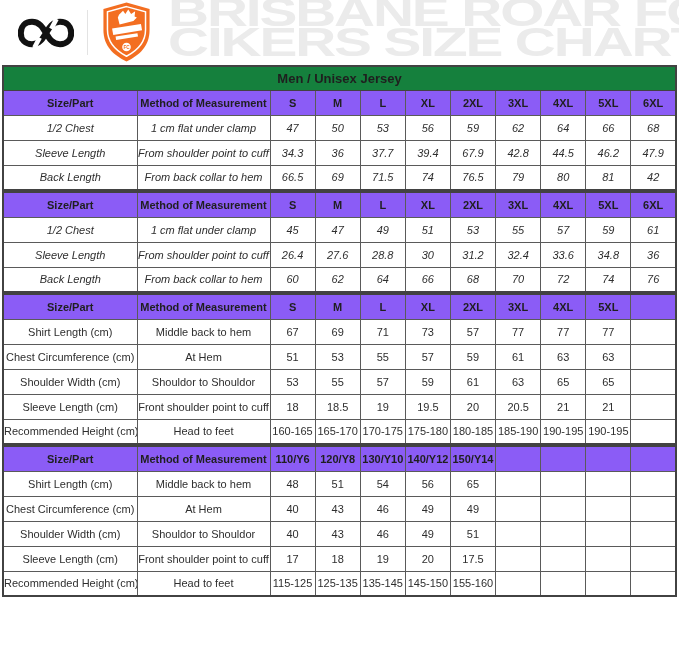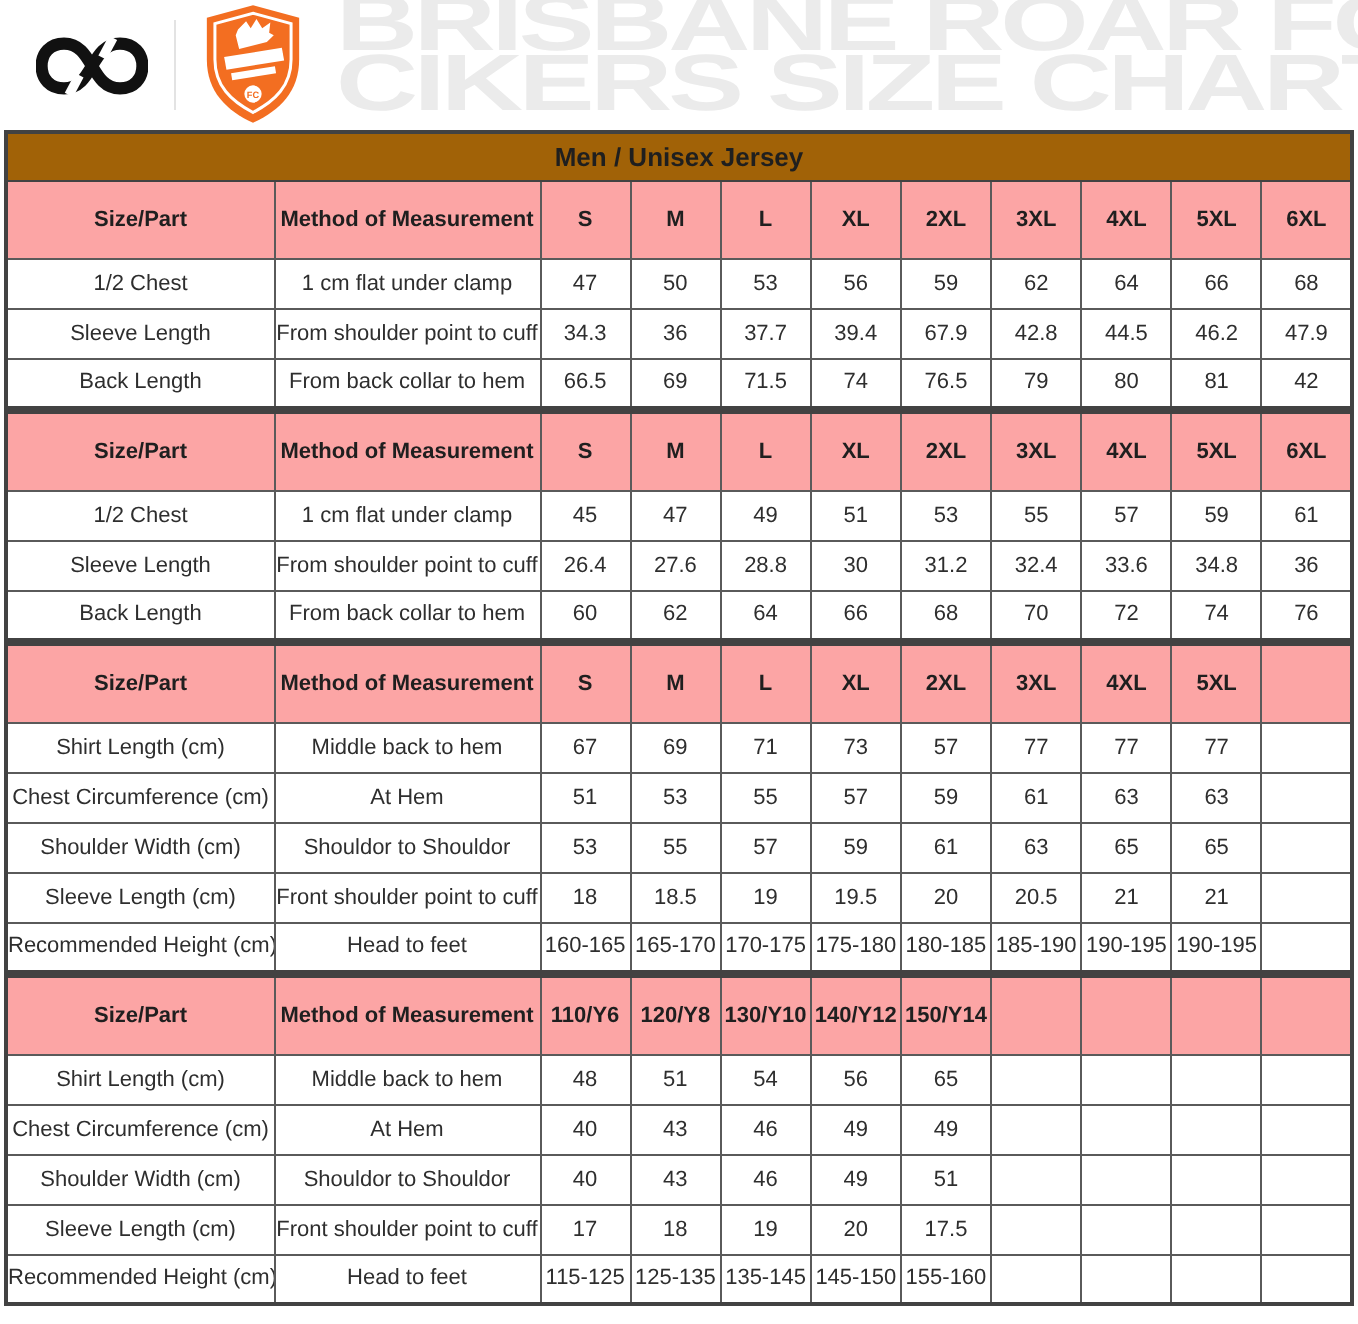--- a/index.html
+++ b/index.html
@@ -71,36 +71,36 @@
   col.c-size   { width: auto; }
   th, td {
     border: 1px solid #5a5a5a;
     text-align: center;
     vertical-align: middle;
     font-size: 11px;
     overflow: hidden;
     white-space: nowrap;
   }
   tr.band-row th {
-    background: #a16207;
+    background: #15803d;
     color: #1f1f1f;
     font-size: 13px;
     font-weight: bold;
     height: 24px;
     border: 1px solid #424242;
   }
   tr.cols-row th {
-    background: #fca5a5;
+    background: #8b5cf6;
     color: #1f1f1f;
     font-weight: bold;
     font-size: 11px;
-    height: 39px;
+    height: 25px;
   }
   tbody td { background: #ffffff; color: #2e2e2e; }
-  table.rows-3 tbody tr { height: 25px; }
+  table.rows-3 tbody tr { height: 25px; font-style: italic; }
   table.rows-5 tbody tr { height: 25px; }
 </style>
 </head>
 <body>
 
 <div class="header">
 
   <svg class="brand-logo" viewBox="0 0 60 34" xmlns="http://www.w3.org/2000/svg">
     <path d="M15 5 C7.5 5 3 10.2 3 17 C3 23.8 7.5 29 15 29 C23 29 26.5 23 30 17 C33.5 11 37 5 45 5 C52.5 5 57 10.2 57 17 C57 23.8 52.5 29 45 29 C37 29 33.5 23 30 17 C26.5 11 23 5 15 5 Z" fill="none" stroke="#111111" stroke-width="6.5"></path>
     <rect x="36" y="1" width="5" height="12" fill="#ffffff" transform="rotate(28 38 7)"></rect>

